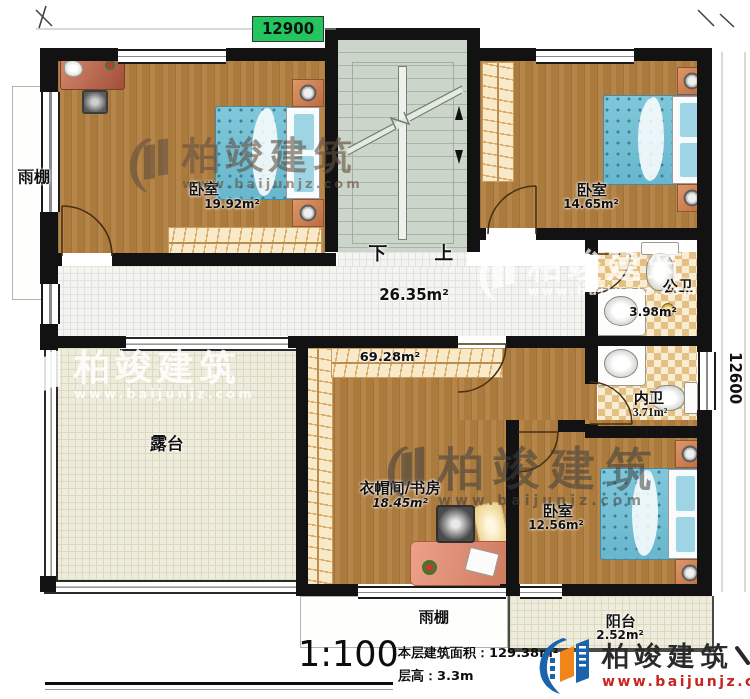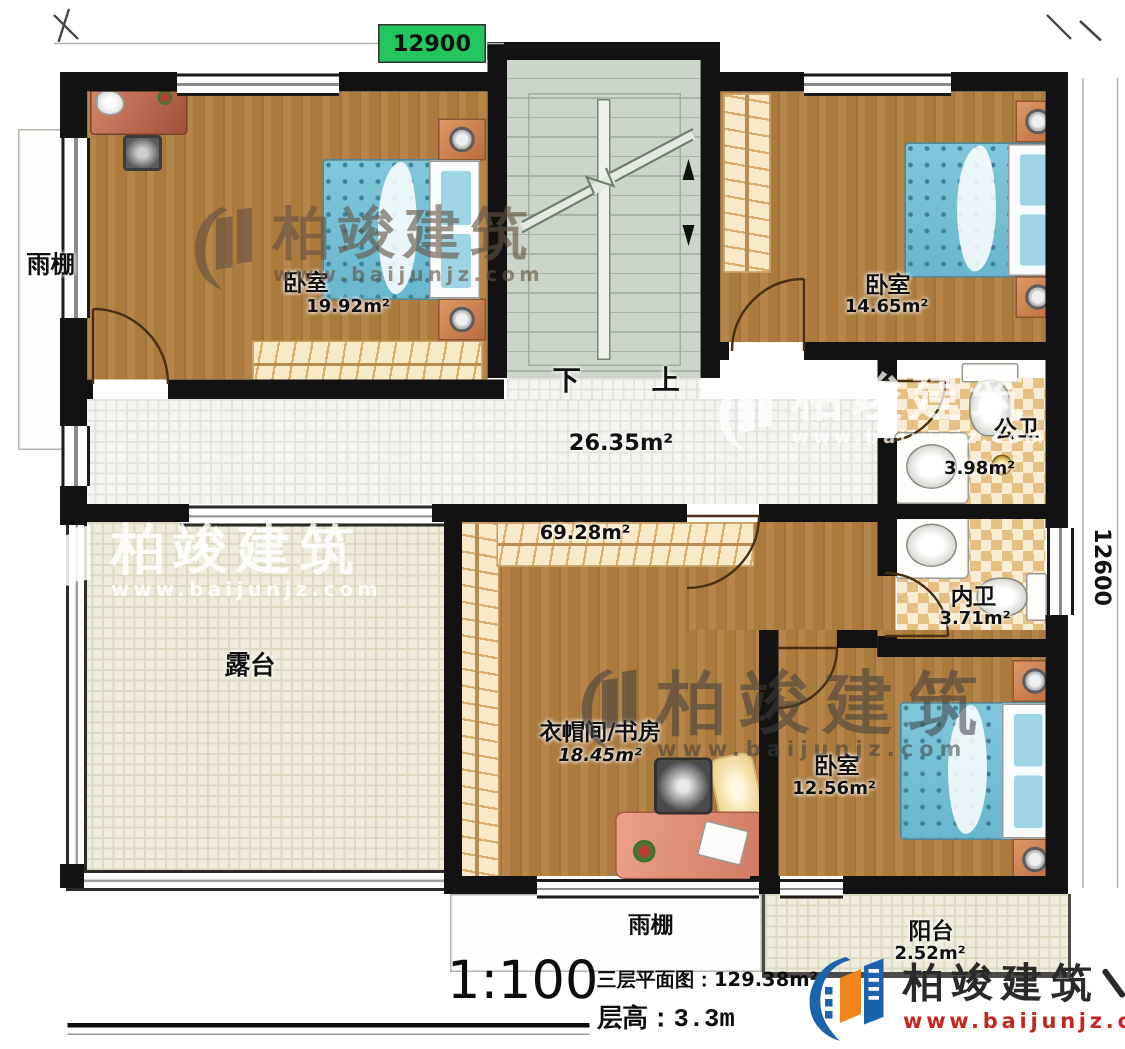--- a/index.html
+++ b/index.html
@@ -229,21 +229,21 @@
     <path d="M737,648 L748,663" stroke="#2a2a2a" stroke-width="4" stroke-linecap="round"></path>
   </svg>
 
   <div class="lab nm" style="left:204px;top:189px;">卧室</div>
   <div class="lab ar" style="left:204px;top:204px;margin-left:28px;">19.92m²</div>
   <div class="lab nm" style="left:592px;top:190px;">卧室</div>
   <div class="lab ar" style="left:591px;top:204px;">14.65m²</div>
   <div class="lab nm" style="left:678px;top:286px;">公卫</div>
   <div class="lab ar" style="left:653px;top:312px;">3.98m²</div>
   <div class="lab nm" style="left:649px;top:398px;">内卫</div>
-  <div class="lab ar" style="left:650px;top:412px;">3.71m²</div>
+  <div class="lab ar" style="left:650px;top:412px;font-family:Liberation Serif, serif;">3.71m²</div>
   <div class="lab" style="left:414px;top:295px;font-size:15px;">26.35m²</div>
   <div class="lab" style="left:390px;top:356px;font-size:13px;">69.28m²</div>
   <div class="lab nm" style="left:400px;top:488px;">衣帽间/书房</div>
   <div class="lab ar" style="left:400px;top:503px;font-style:italic;">18.45m²</div>
   <div class="lab nm" style="left:558px;top:511px;">卧室</div>
   <div class="lab ar" style="left:556px;top:525px;">12.56m²</div>
   <div class="lab" style="left:167px;top:443px;font-size:17px;">露台</div>
   <div class="lab nm" style="left:621px;top:621px;">阳台</div>
   <div class="lab ar" style="left:620px;top:635px;">2.52m²</div>
   <div class="lab nm" style="left:434px;top:617px;">雨棚</div>
@@ -305,23 +305,23 @@
         <div class="b" style="font-size:46px;letter-spacing:10px;">柏竣建筑</div>
       <div class="u" style="font-size:14px;letter-spacing:4px;">www.baijunjz.com</div>
       </div>
   </div>
 
   <div id="titleblock" style="left:40px;top:622px;width:560px;height:75px;">
     <span style="position:absolute;left:258px;top:12px;font-size:35px;color:#0d0d0d;">1:100</span>
     <div style="position:absolute;left:5px;top:60px;width:348px;height:3px;background:#0d0d0d;"></div>
     <div style="position:absolute;left:5px;top:67px;width:348px;height:1px;background:#9a9a9a;"></div>
     <div style="position:absolute;left:358px;top:22px;font-size:13px;font-weight:bold;color:#0d0d0d;white-space:nowrap;">
-      <span>三层平面图：</span><span>129.38m²</span>
+      <span>本层建筑面积：</span><span>129.38m²</span>
     </div>
-    <div style="position:absolute;left:358px;top:45px;font-size:17px;font-weight:bold;color:#0d0d0d;white-space:nowrap;font-family:Liberation Mono, monospace;">
+    <div style="position:absolute;left:358px;top:45px;font-size:13px;font-weight:bold;color:#0d0d0d;white-space:nowrap;">
       <span>层高：</span><span>3.3m</span>
     </div>
   </div>
 
   <div id="brandlogo" style="left:536px;top:634px;">
     <svg width="60" height="62" viewBox="0 0 60 62">
       <path d="M28,4 C12,8 2,22 4,38 C5,48 13,57 24,60 C15,51 10,42 11,31 C12,18 19,9 31,6 Z" fill="#1b63ad"></path>
       <path d="M24,18 L38,12 L38,42 L24,48 Z" fill="#f08519"></path>
       <path d="M40,10 L53,5 L53,44 L40,49 Z" fill="#1b63ad"></path>
       <g fill="#ffffff">

